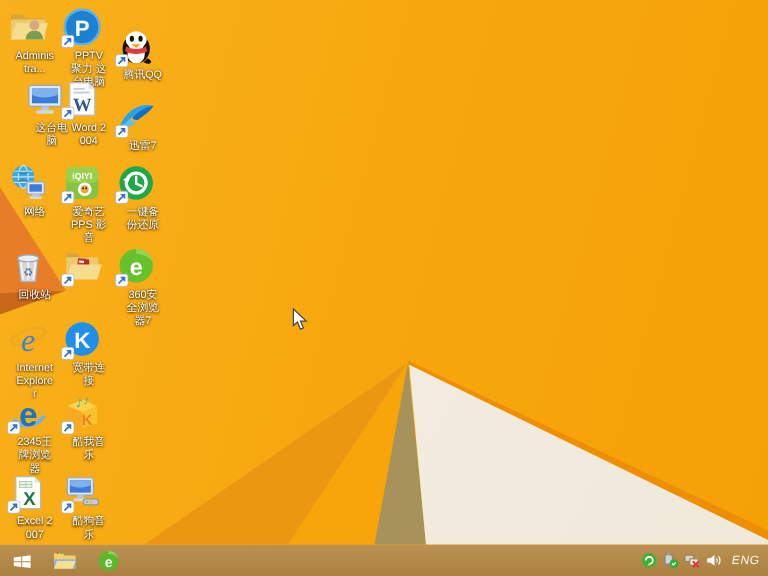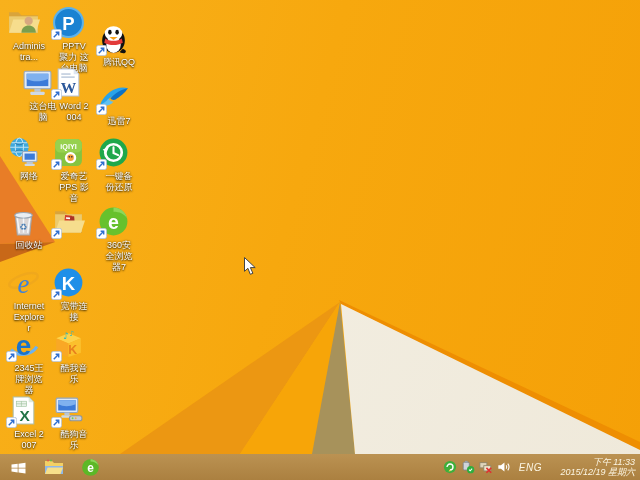--- a/index.html
+++ b/index.html
@@ -389,18 +389,14 @@
       </svg>
     </div>
     <div class="tray-ic">
       <svg width="14" height="14" viewBox="0 0 16 16">
         <path d="M1.5 6h3l4-3.2v10.4L4.5 10h-3z" fill="#fff"></path>
         <path d="M10.5 6a3.5 3.5 0 0 1 0 4" stroke="#fff" stroke-width="1.2" fill="none"></path>
         <path d="M12.3 4.2a6.3 6.3 0 0 1 0 7.6" stroke="#fff" stroke-width="1.2" fill="none"></path>
       </svg>
     </div>
     <div class="lang">ENG</div>
-    <div class="clock">
-      <div>下午 11:33</div>
-      <div>2015/12/19 星期六</div>
-    </div>
   </div>
 </div>
 
 </body></html>

